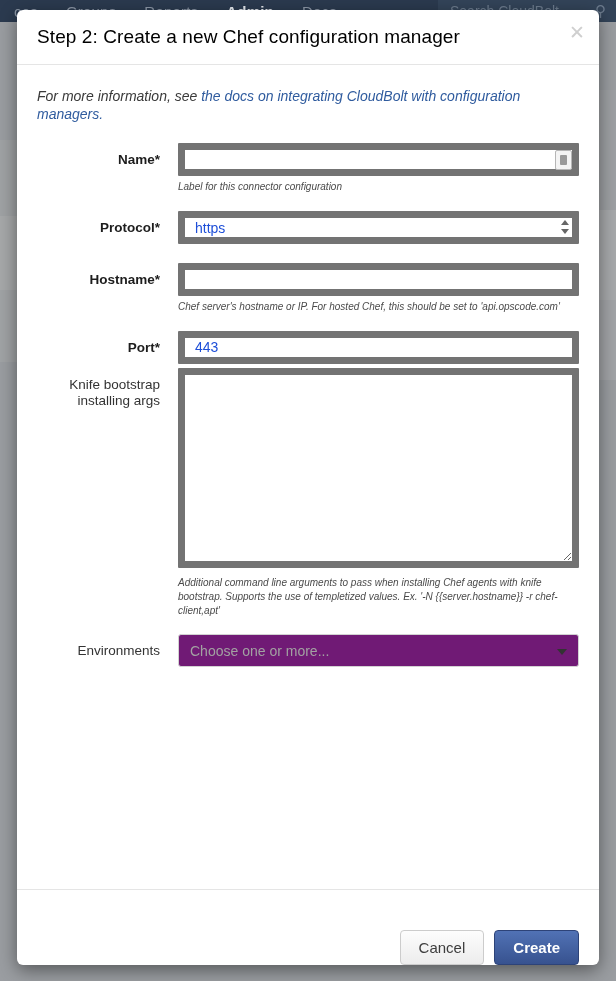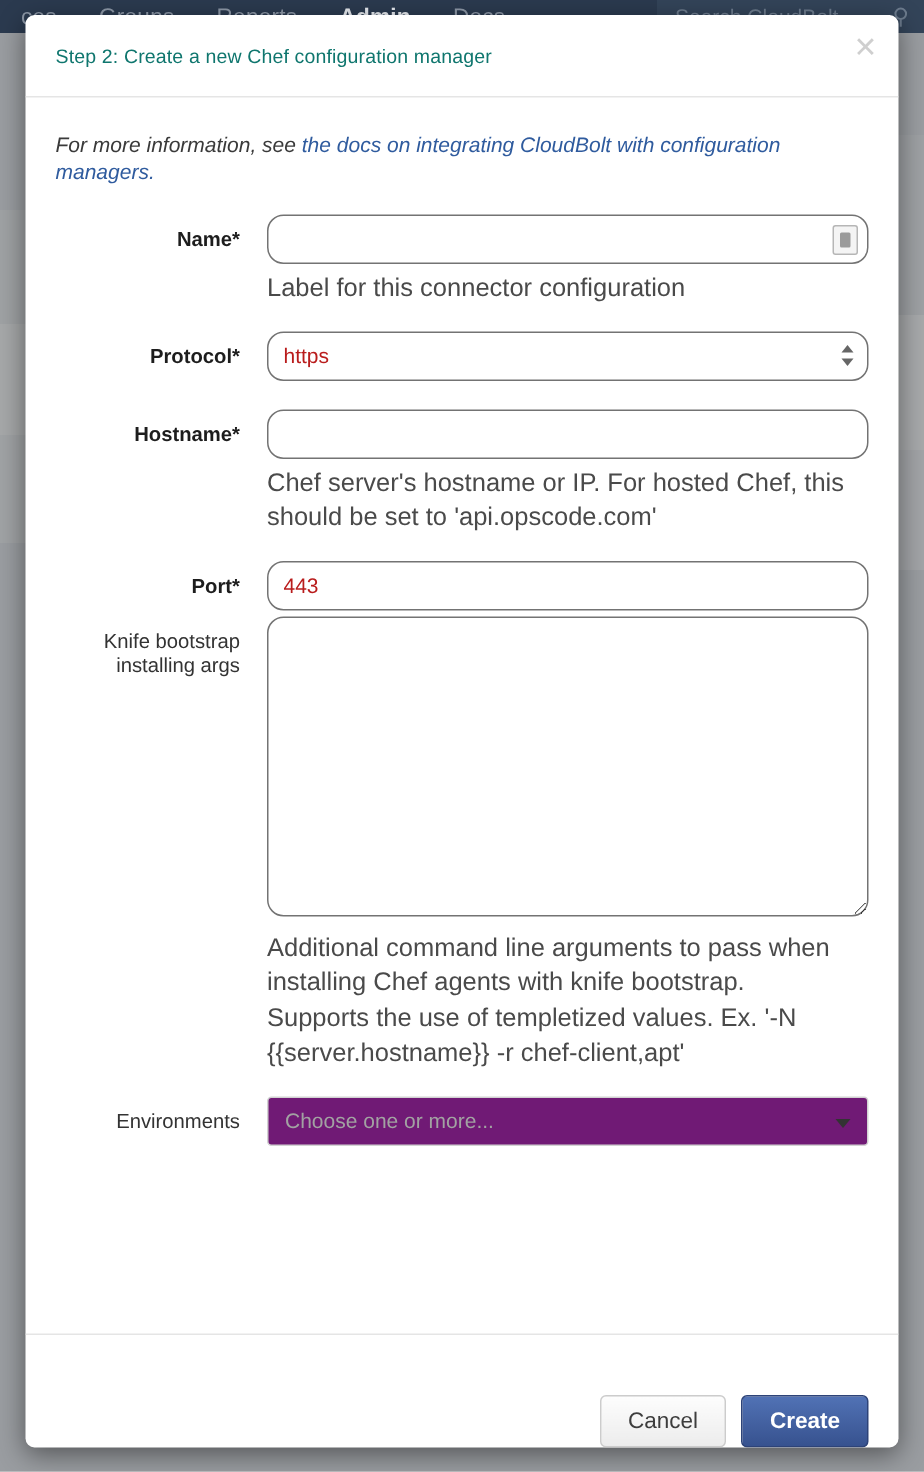--- a/index.html
+++ b/index.html
@@ -96,22 +96,22 @@
     position: relative;
     height: 55px;
     flex: 0 0 55px;
     border-bottom: 1px solid #e5e5e5;
     display: flex;
     align-items: center;
     padding: 0 20px;
     box-sizing: border-box;
   }
   #modal-title {
-    font-size: 13px;
-    color: #0f766e;
+    font-size: 19px;
+    color: #000000;
     font-weight: normal;
     letter-spacing: .1px;
   }
   #modal-close {
     position: absolute;
     right: 14px;
     top: 13px;
     font-size: 19px;
     color: #cfcfcf;
     line-height: 1;
@@ -159,25 +159,25 @@
   }
   .form-control {
     flex: 1 1 auto;
     min-width: 0;
   }
 
   .inp {
     width: 100%;
     height: 33px;
     box-sizing: border-box;
-    border: 1px solid #737373;
-    border-radius: 11px;
+    border: 7px solid #737373;
+    border-radius: 1px;
     padding: 0 10px;
     font-size: 14px;
-    color: #b91c1c;
+    color: #1d4ed8;
     font-family: "Liberation Sans", sans-serif;
     background: #fff;
     outline: none;
   }
   .inp::placeholder { color: #a9a9a9; }
 
   .inp-wrap { position: relative; }
   #name-pwicon {
     position: absolute;
     right: 7px;
@@ -224,21 +224,22 @@
   .sel-arrows i.down { border-top: 5px solid #666; margin-top: 4px; }
 
   textarea.inp {
     height: 200px;
     padding: 7px 10px;
     resize: vertical;
     line-height: 1.4;
   }
 
   .help {
-    font-size: 17px;
+    font-size: 10px;
+    font-style: italic;
     color: #4a4a4a;
     line-height: 1.38;
     margin: 4px 16px 14px 0;
   }
 
   
   .ms {
     position: relative;
     width: 100%;
     height: 33px;

